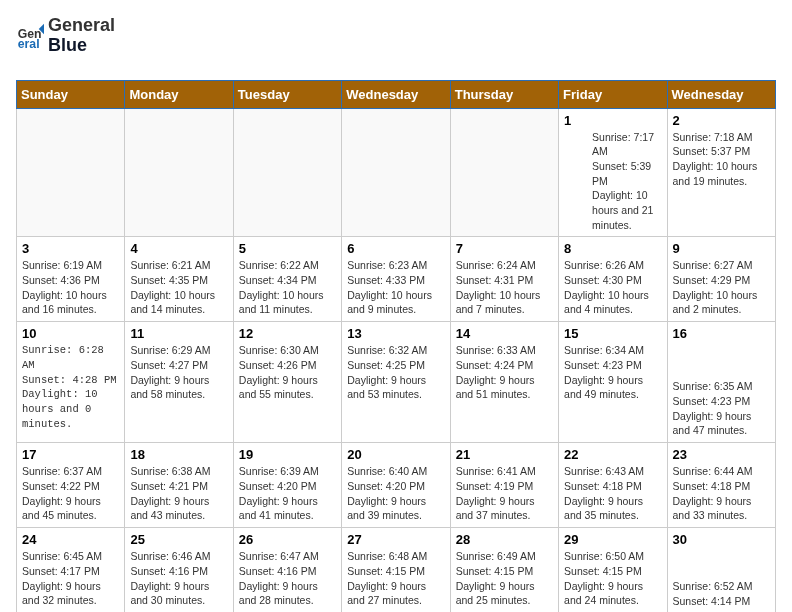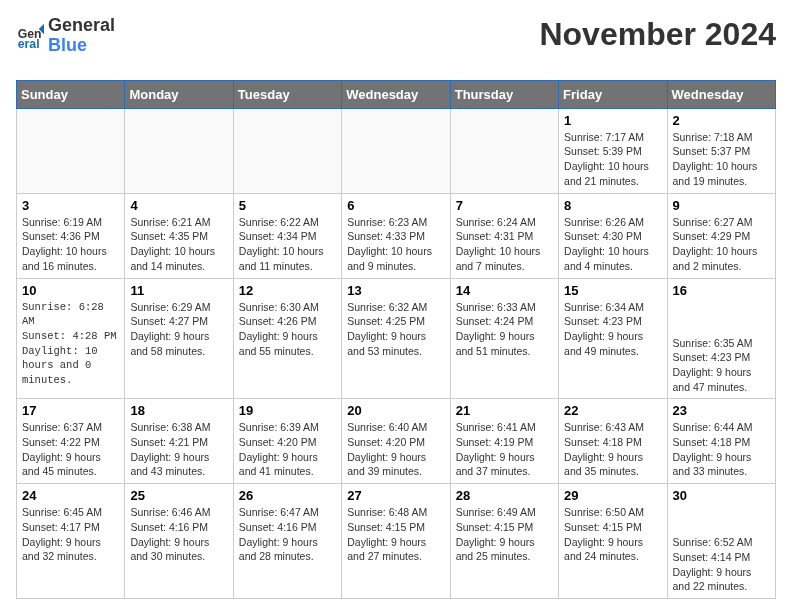--- a/index.html
+++ b/index.html
@@ -21,21 +21,21 @@
       align-items: center;
       gap: 4px;
     }
     .logo-text {
       font-size: 18px;
       font-weight: bold;
       color: #333;
       line-height: 1.1;
     }
     .logo-text span {
-      color: #3b82f6;
+      color: #0f172a;
     }
     .logo-icon {
       width: 28px;
       height: 28px;
     }
     .title-area {
       text-align: right;
     }
     .month-title {
       font-size: 32px;
@@ -45,21 +45,21 @@
     .location {
       font-size: 16px;
       color: #333;
     }
     .calendar-table {
       width: 100%;
       border-collapse: collapse;
       font-size: 11px;
     }
     .calendar-table th {
-      background-color: #737373;
+      background-color: #a16207;
       color: #fff;
       padding: 6px 4px;
       text-align: left;
       font-size: 13px;
       font-weight: bold;
       border: 1px solid #2a6db5;
     }
     .calendar-table td {
       border: 1px solid #ccc;
       vertical-align: top;
@@ -94,21 +94,20 @@
       <text x="2" y="18" font-size="14" font-weight="bold" fill="#333">Gen</text>
       <text x="2" y="30" font-size="14" font-weight="bold" fill="#1a6bb5">eral</text>
       <polygon points="26,8 32,2 32,14" fill="#1a6bb5"></polygon>
     </svg>
     <div class="logo-text">
       <div>General</div>
       <div><span>Blue</span></div>
     </div>
   </div>
   <div class="title-area">
-    <div class="month-title">November 2024</div>
   </div>
 </div>
 
 <table class="calendar-table">
   <thead>
     <tr>
     <th>Sunday</th>
         <th>Monday</th>
         <th>Tuesday</th>
         <th>Wednesday</th>
@@ -119,21 +118,21 @@
   </thead>
   <tbody id="calendar-body">
   <tr class="week-row">
         <td class="empty"></td>
         <td class="empty"></td>
         <td class="empty"></td>
         <td class="empty"></td>
         <td class="empty"></td>
         <td>
           <div class="day-number">1</div>
-          <div class="day-info" style="white-space: pre-line;">Sunrise: 7:17 AM
+          <div class="day-info" style="white-space: pre-line; margin-left: 28px;">Sunrise: 7:17 AM
 Sunset: 5:39 PM
 Daylight: 10 hours and 21 minutes.</div>
         </td>
         <td>
           <div class="day-number">2</div>
           <div class="day-info" style="white-space: pre-line;">Sunrise: 7:18 AM
 Sunset: 5:37 PM
 Daylight: 10 hours and 19 minutes.</div>
         </td>
       </tr>

